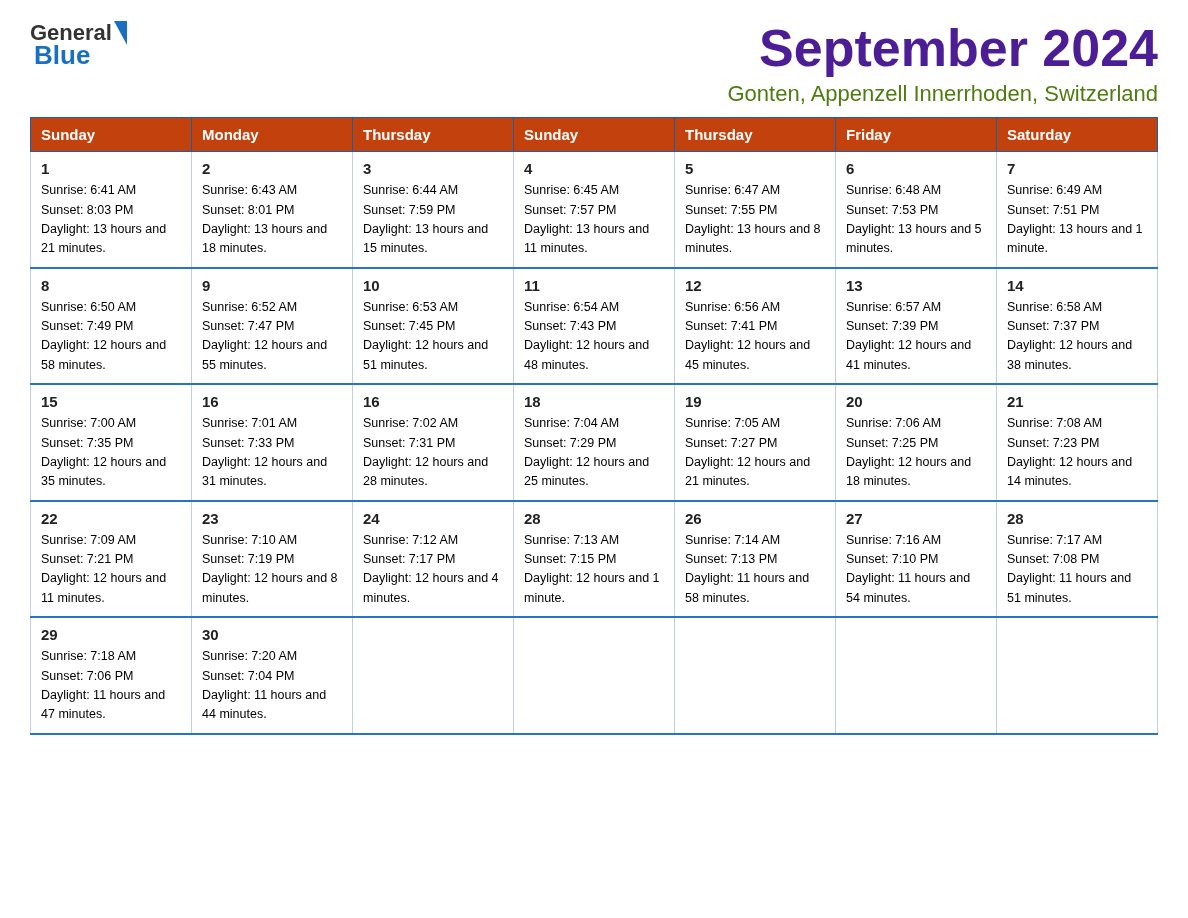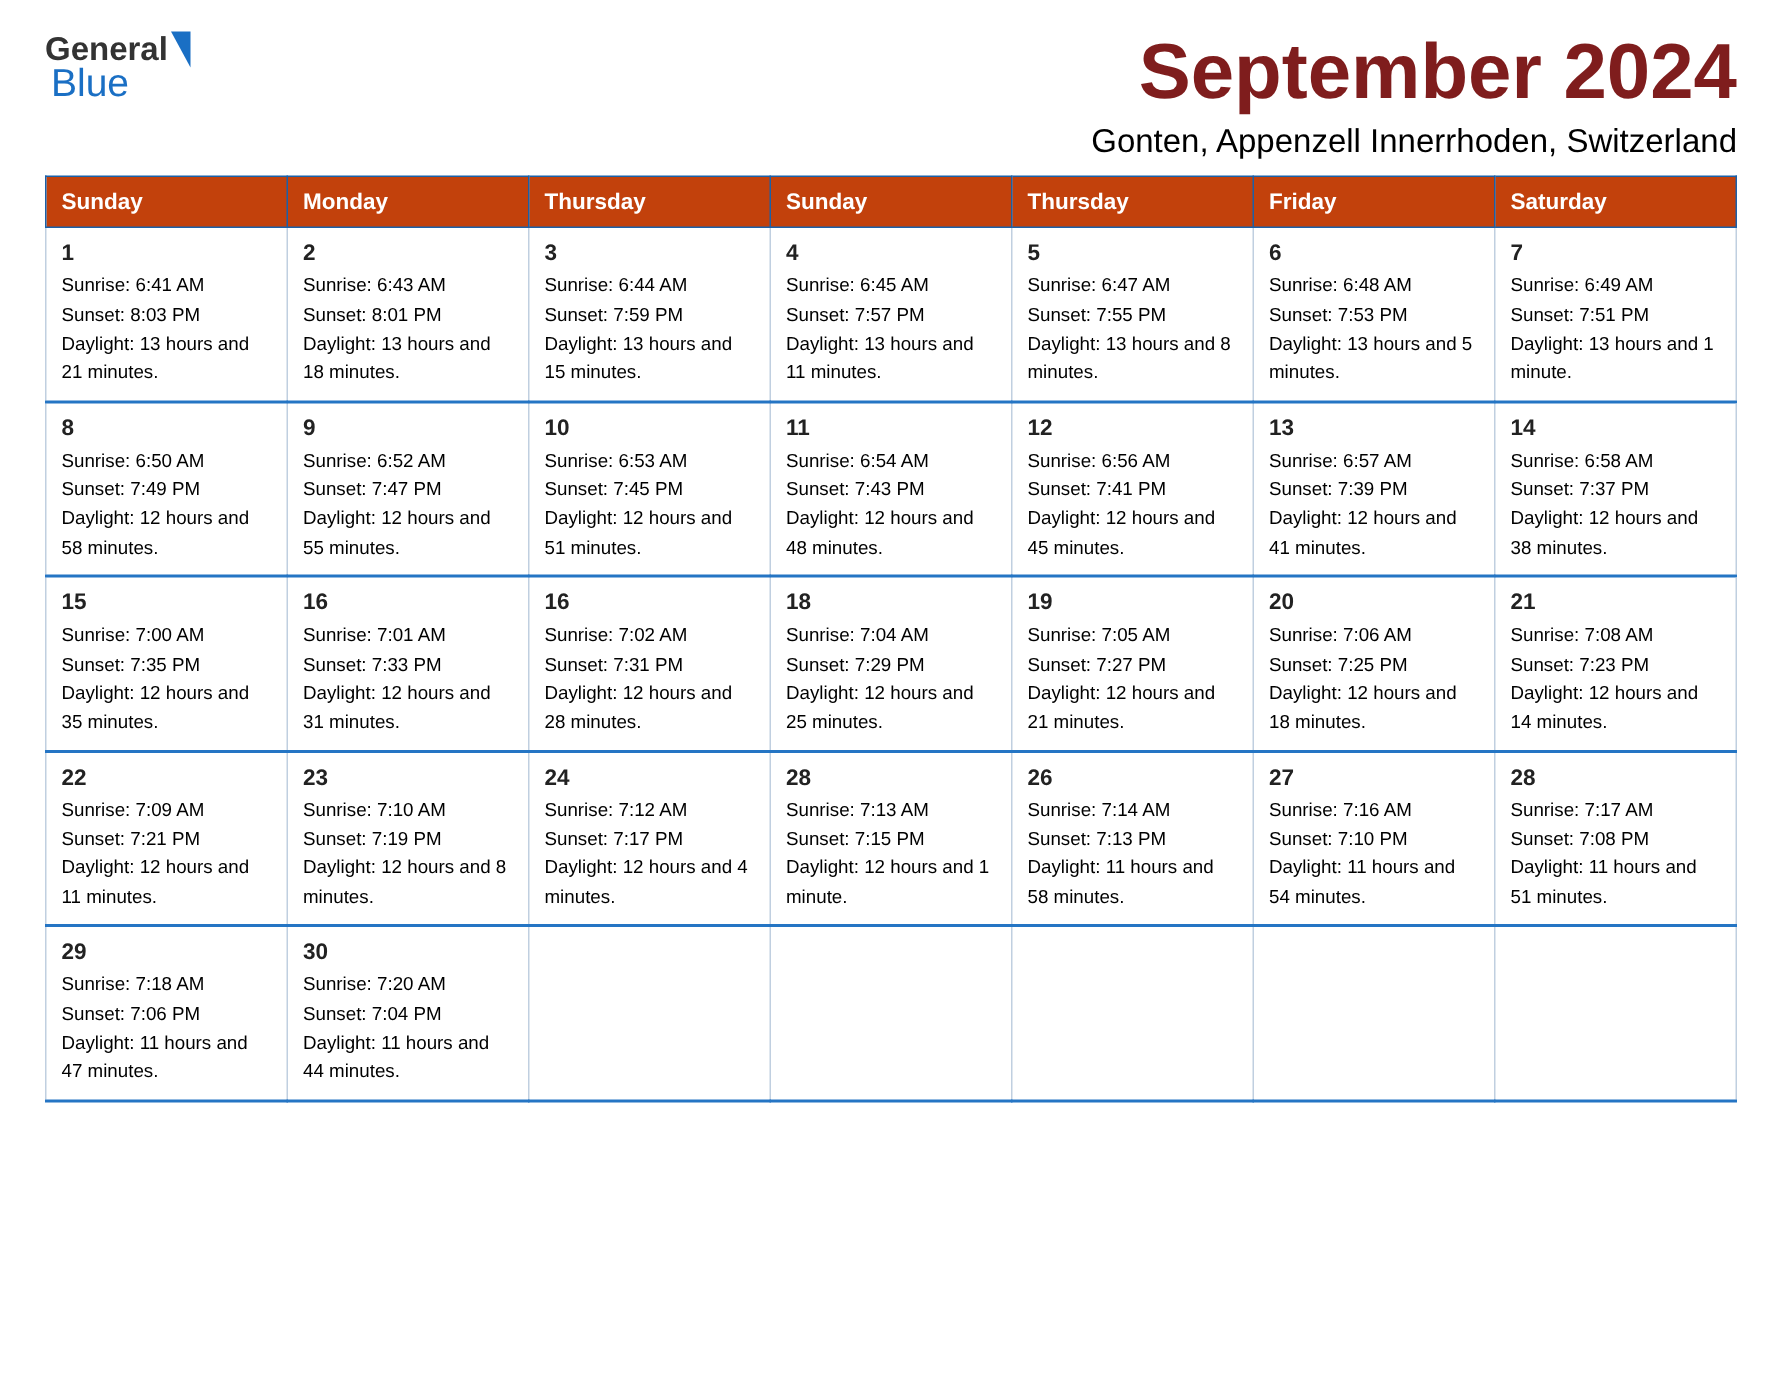--- a/index.html
+++ b/index.html
@@ -24,27 +24,27 @@
       align-items: flex-start;
     }
 
     .title-area {
       text-align: right;
     }
 
     .month-year {
       font-size: 52px;
       font-weight: bold;
-      color: #7f1d1d;
+      color: #4c1d95;
       line-height: 1.1;
     }
 
     .location {
       font-size: 22px;
-      color: #000000;
+      color: #4d7c0f;
       margin-top: 4px;
     }
 
     .calendar {
       width: 100%;
       border-collapse: collapse;
       margin-top: 10px;
     }
 
     .calendar thead tr th {
@@ -92,21 +92,21 @@
   </style>
 </head>
 <body>
 
 <div class="header-row">
   <div class="logo-area">
   <div style="display:flex;align-items:center;font-size:22px;font-weight:bold;">
     <span style="color:#333;">General</span>
         <span style="display:inline-block;width:0;height:0;border-left:13px solid transparent;border-top:24px solid #1a6fc4;margin:0 2px;"></span>
   </div>
-  <div style="font-size:26px;font-weight:normal;color:#1a6fc4;margin-top:-6px;padding-left:4px;">Blue</div>
+  <div style="font-size:26px;font-weight:bold;color:#1a6fc4;margin-top:-6px;padding-left:4px;">Blue</div>
 </div>
   <div class="title-area">
     <div class="month-year">September 2024</div>
     <div class="location">Gonten, Appenzell Innerrhoden, Switzerland</div>
   </div>
 </div>
 
 <table class="calendar">
   <thead>
     <tr>

